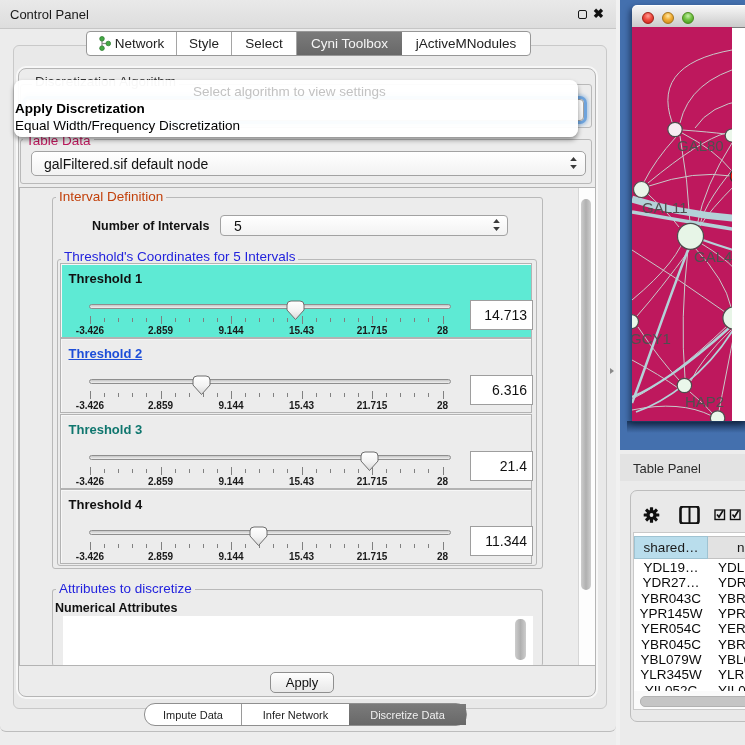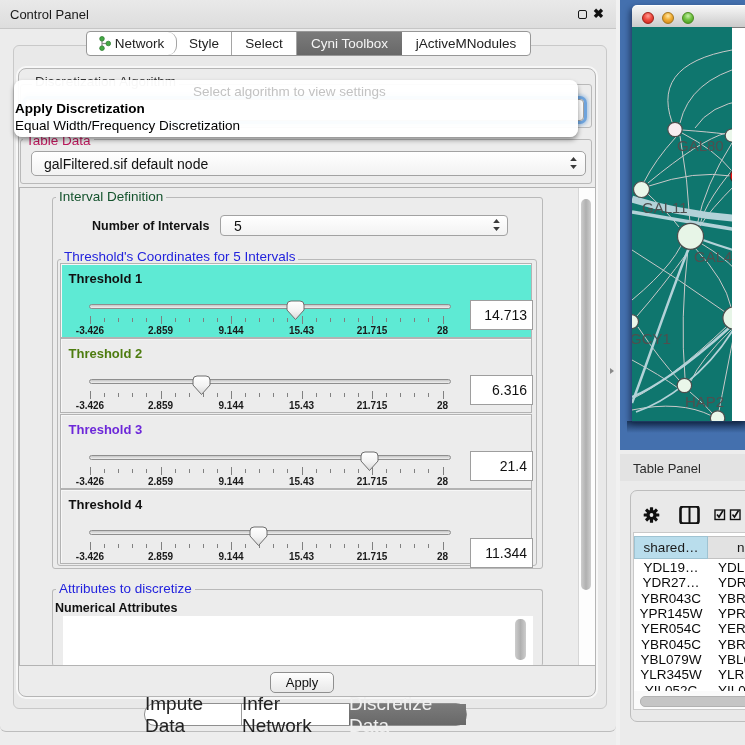--- a/index.html
+++ b/index.html
@@ -17,21 +17,21 @@
   <div class="abs" style="left:0;top:0;width:616px;height:28px;background:linear-gradient(#e9e9e9,#dddddd);border-bottom:1px solid #c6c6c6;"></div>
   <div class="abs" style="left:10px;top:7px;font-size:13px;color:#1a1a1a;">Control Panel</div>
   <div class="abs" style="left:578px;top:10px;width:7px;height:7px;border:1.5px solid #161616;border-radius:2px;"></div>
   <div class="abs" style="left:593px;top:6px;font-size:13px;font-weight:bold;color:#111;">✖</div>
 
   <div class="abs" style="left:13px;top:45px;width:592px;height:662px;border:1px solid #c9c9c9;border-radius:6px;background:#e9e9e9;"></div>
 
   <div class="abs" style="left:18px;top:68px;width:576px;height:627px;border:1px solid #b5b5b5;border-radius:8px;background:#ececec;box-shadow:0 0 0 2px rgba(255,255,255,0.65);"></div>
 
   <div class="abs" style="left:86px;top:31px;height:23px;display:flex;border:1px solid #979797;border-radius:4px;background:#fff;font-size:13.5px;color:#222;">
-    <div style="width:89px;display:flex;align-items:center;justify-content:center;border-right:1px solid #a5a5a5;border-radius:9px;">
+    <div style="width:89px;display:flex;align-items:center;justify-content:center;border-right:1px solid #a5a5a5;">
       <svg width="12" height="15" viewBox="0 0 12 15" style="margin-right:4px;">
         <line x1="3" y1="3" x2="3" y2="12" stroke="#8a8a8a" stroke-width="1.2"></line>
         <line x1="3" y1="7.5" x2="9" y2="7.5" stroke="#8a8a8a" stroke-width="1.2"></line>
         <circle cx="3" cy="2.8" r="2.3" fill="#44a844" stroke="#2e7d32" stroke-width="0.8"></circle>
         <circle cx="3" cy="12.2" r="2.3" fill="#44a844" stroke="#2e7d32" stroke-width="0.8"></circle>
         <circle cx="9.3" cy="7.5" r="2.3" fill="#44a844" stroke="#2e7d32" stroke-width="0.8"></circle>
       </svg>Network</div>
     <div style="width:54px;display:flex;align-items:center;justify-content:center;border-right:1px solid #a5a5a5;">Style</div>
     <div style="width:64px;display:flex;align-items:center;justify-content:center;border-right:1px solid #a5a5a5;">Select</div>
     <div style="width:105px;display:flex;align-items:center;justify-content:center;background:linear-gradient(#7b7b7b,#686868);color:#f5f5f5;">Cyni Toolbox</div>
@@ -53,21 +53,21 @@
       <path d="M1.2,9 L4.5,13 L7.8,9 Z" fill="#3a3a3a"></path>
     </svg>
   </div>
 
   <div class="abs" style="left:19px;top:187px;width:574px;height:477px;border:1px solid #b3b3b3;background:#ececec;"></div>
 
   <div class="abs" style="left:578px;top:188px;width:16px;height:477px;background:#fdfdfd;border-left:1px solid #d6d6d6;"></div>
   <div class="abs" style="left:581px;top:199px;width:10px;height:391px;border-radius:5px;background:linear-gradient(90deg,#cdcdcd,#b0b0b0 50%,#cdcdcd);"></div>
 
   <div class="grp" style="left:52px;top:197px;width:489px;height:370px;"></div>
-  <div class="gtitle" style="left:56px;top:190px;color:#14532d;">Interval Definition</div>
+  <div class="gtitle" style="left:56px;top:190px;color:#c2410c;">Interval Definition</div>
 
   <div class="abs" style="left:92px;top:219px;font-size:12.5px;font-weight:bold;color:#111;">Number of Intervals</div>
   <div class="abs" style="left:220px;top:215px;width:286px;height:19px;background:linear-gradient(#ffffff,#f2f2f2);border:1px solid #a2a2a2;border-radius:4px;"></div>
   <div class="abs" style="left:234px;top:218px;font-size:14px;color:#111;">5</div>
   <div class="abs" style="left:492px;top:218px;">
     <svg width="9" height="14" viewBox="0 0 9 14">
       <path d="M1.2,5 L4.5,1 L7.8,5 Z" fill="#3a3a3a"></path>
       <path d="M1.2,9 L4.5,13 L7.8,9 Z" fill="#3a3a3a"></path>
     </svg>
   </div>
@@ -115,21 +115,21 @@
             <stop offset="0" stop-color="#ffffff"></stop>
             <stop offset="0.55" stop-color="#f2f2f2"></stop>
             <stop offset="1" stop-color="#d8d8d8"></stop>
           </linearGradient>
         </defs>
         <path d="M1,10 L1,5 Q1,1 5,1 L14,1 Q18,1 18,5 L18,10 L9.5,19.5 Z" fill="url(#tg263)" stroke="#6e6e6e" stroke-width="1"></path>
       </svg>
       <div style="position:absolute;left:409px;top:36px;width:56px;height:28px;background:#fff;border:1px solid #9e9e9e;font-size:14px;color:#111;text-align:right;line-height:28px;padding-right:5px;">14.713</div>
     </div>
 <div class="abs" style="left:60px;top:338px;width:470px;height:73px;border:1px solid #b3b3b3;background:#ececec;box-shadow:inset 1px 1px 0 #f7f7f7;">
-      <div style="position:absolute;left:7.5px;top:7px;font-size:13px;font-weight:bold;color:#4d7c0f;">Threshold 2</div>
+      <div style="position:absolute;left:7.5px;top:7px;font-size:13px;font-weight:bold;color:#1d4ed8;text-decoration:underline;">Threshold 2</div>
       <div style="position:absolute;left:28px;top:40px;width:360px;height:3px;border:1px solid #8e8e8e;border-radius:3px;background:linear-gradient(#c6c6c6,#efefef);"></div>
       <div style="position:absolute;left:29.0px;top:52px;width:1px;height:7.5px;background:#808080;"></div>
       <div style="position:absolute;left:43.1px;top:53.5px;width:1px;height:4.5px;background:#808080;"></div>
       <div style="position:absolute;left:57.2px;top:53.5px;width:1px;height:4.5px;background:#808080;"></div>
       <div style="position:absolute;left:71.3px;top:53.5px;width:1px;height:4.5px;background:#808080;"></div>
       <div style="position:absolute;left:85.4px;top:53.5px;width:1px;height:4.5px;background:#808080;"></div>
       <div style="position:absolute;left:99.5px;top:52px;width:1px;height:7.5px;background:#808080;"></div>
       <div style="position:absolute;left:113.6px;top:53.5px;width:1px;height:4.5px;background:#808080;"></div>
       <div style="position:absolute;left:127.7px;top:53.5px;width:1px;height:4.5px;background:#808080;"></div>
       <div style="position:absolute;left:141.8px;top:53.5px;width:1px;height:4.5px;background:#808080;"></div>
@@ -162,21 +162,21 @@
             <stop offset="0" stop-color="#ffffff"></stop>
             <stop offset="0.55" stop-color="#f2f2f2"></stop>
             <stop offset="1" stop-color="#d8d8d8"></stop>
           </linearGradient>
         </defs>
         <path d="M1,10 L1,5 Q1,1 5,1 L14,1 Q18,1 18,5 L18,10 L9.5,19.5 Z" fill="url(#tg338)" stroke="#6e6e6e" stroke-width="1"></path>
       </svg>
       <div style="position:absolute;left:409px;top:36px;width:56px;height:28px;background:#fff;border:1px solid #9e9e9e;font-size:14px;color:#111;text-align:right;line-height:28px;padding-right:5px;">6.316</div>
     </div>
 <div class="abs" style="left:60px;top:414px;width:470px;height:73px;border:1px solid #b3b3b3;background:#ececec;box-shadow:inset 1px 1px 0 #f7f7f7;">
-      <div style="position:absolute;left:7.5px;top:7px;font-size:13px;font-weight:bold;color:#6d28d9;">Threshold 3</div>
+      <div style="position:absolute;left:7.5px;top:7px;font-size:13px;font-weight:bold;color:#0f766e;">Threshold 3</div>
       <div style="position:absolute;left:28px;top:40px;width:360px;height:3px;border:1px solid #8e8e8e;border-radius:3px;background:linear-gradient(#c6c6c6,#efefef);"></div>
       <div style="position:absolute;left:29.0px;top:52px;width:1px;height:7.5px;background:#808080;"></div>
       <div style="position:absolute;left:43.1px;top:53.5px;width:1px;height:4.5px;background:#808080;"></div>
       <div style="position:absolute;left:57.2px;top:53.5px;width:1px;height:4.5px;background:#808080;"></div>
       <div style="position:absolute;left:71.3px;top:53.5px;width:1px;height:4.5px;background:#808080;"></div>
       <div style="position:absolute;left:85.4px;top:53.5px;width:1px;height:4.5px;background:#808080;"></div>
       <div style="position:absolute;left:99.5px;top:52px;width:1px;height:7.5px;background:#808080;"></div>
       <div style="position:absolute;left:113.6px;top:53.5px;width:1px;height:4.5px;background:#808080;"></div>
       <div style="position:absolute;left:127.7px;top:53.5px;width:1px;height:4.5px;background:#808080;"></div>
       <div style="position:absolute;left:141.8px;top:53.5px;width:1px;height:4.5px;background:#808080;"></div>
@@ -253,33 +253,33 @@
       <svg style="position:absolute;left:187.5px;top:36px;" width="19" height="21" viewBox="0 0 19 21">
         <defs>
           <linearGradient id="tg489" x1="0" y1="0" x2="0" y2="1">
             <stop offset="0" stop-color="#ffffff"></stop>
             <stop offset="0.55" stop-color="#f2f2f2"></stop>
             <stop offset="1" stop-color="#d8d8d8"></stop>
           </linearGradient>
         </defs>
         <path d="M1,10 L1,5 Q1,1 5,1 L14,1 Q18,1 18,5 L18,10 L9.5,19.5 Z" fill="url(#tg489)" stroke="#6e6e6e" stroke-width="1"></path>
       </svg>
-      <div style="position:absolute;left:409px;top:36px;width:56px;height:28px;background:#fff;border:1px solid #9e9e9e;font-size:14px;color:#111;text-align:right;line-height:28px;padding-right:5px;margin-top:12px;">11.344</div>
+      <div style="position:absolute;left:409px;top:36px;width:56px;height:28px;background:#fff;border:1px solid #9e9e9e;font-size:14px;color:#111;text-align:right;line-height:28px;padding-right:5px;">11.344</div>
     </div>
 
   <div class="grp" style="left:52px;top:589px;width:489px;height:76px;border-bottom:none;"></div>
   <div class="gtitle" style="left:56px;top:582px;color:#2323dd;">Attributes to discretize</div>
   <div class="abs" style="left:55px;top:601px;font-size:12.5px;font-weight:bold;color:#111;">Numerical Attributes</div>
   <div class="abs" style="left:63px;top:616px;width:470px;height:49px;background:#fff;overflow:hidden;">
     <div style="position:absolute;right:7px;top:3px;width:11px;height:41px;border-radius:5px;background:linear-gradient(90deg,#cdcdcd,#b0b0b0 50%,#cdcdcd);"></div>
   </div>
 
   <div class="abs" style="left:270px;top:672px;width:62px;height:19px;background:linear-gradient(#fefefe,#e8e8e8);border:1px solid #8f8f8f;border-radius:5px;text-align:center;font-size:13px;color:#111;line-height:19px;">Apply</div>
 
-  <div class="abs" style="left:144px;top:703px;height:21px;display:flex;border:1px solid #8f8f8f;border-radius:11px;background:#fff;font-size:19px;color:#222;">
+  <div class="abs" style="left:144px;top:703px;height:21px;display:flex;border:1px solid #8f8f8f;border-radius:11px;background:#fff;font-size:11px;color:#222;">
     <div style="width:96px;display:flex;align-items:center;justify-content:center;border-right:1px solid #9a9a9a;">Impute Data</div>
     <div style="width:107px;display:flex;align-items:center;justify-content:center;">Infer Network</div>
     <div style="width:117px;display:flex;align-items:center;justify-content:center;background:linear-gradient(#7b7b7b,#686868);color:#f0f0f0;">Discretize Data</div>
   </div>
 </div>
 
 <div class="abs" style="left:14px;top:80px;width:564px;height:57px;background:rgba(255,255,255,0.96);border-radius:8px;box-shadow:0 3px 5px rgba(0,0,0,0.4);z-index:50;"></div>
 <div class="abs" style="left:193px;top:84px;font-size:13.5px;color:#c2c2c2;z-index:51;">Select algorithm to view settings</div>
 <div class="abs" style="left:15px;top:101px;font-size:13.5px;font-weight:bold;color:#000;z-index:51;">Apply Discretization</div>
 <div class="abs" style="left:15px;top:118px;font-size:13.5px;color:#000;z-index:51;">Equal Width/Frequency Discretization</div>
@@ -291,21 +291,21 @@
 <div class="abs" style="left:620px;top:0;width:125px;height:450px;background:#4470ae;"></div>
 
 <div class="abs" style="left:627px;top:421px;width:118px;height:12px;background:linear-gradient(#1d3a61,#4470ae);"></div>
 
 <div class="abs" style="left:632px;top:5px;width:113px;height:416px;background:#fff;border-radius:5px 0 0 0;box-shadow:-2px 3px 6px rgba(8,20,45,0.6);"></div>
 <div class="abs" style="left:632px;top:6px;width:113px;height:21px;background:linear-gradient(#f6f6f6,#cbcbcb);border-bottom:1px solid #7d7d7d;border-radius:5px 0 0 0;"></div>
 <div class="abs" style="left:642px;top:12px;width:10px;height:10px;border-radius:50%;background:radial-gradient(circle at 50% 30%, #ff9d94 0%, #ee4b40 45%, #c81e14 100%);border:0.5px solid #9e2018;"></div>
 <div class="abs" style="left:661.5px;top:12px;width:10px;height:10px;border-radius:50%;background:radial-gradient(circle at 50% 30%, #ffe9a8 0%, #f0ad35 45%, #c87f12 100%);border:0.5px solid #a4761c;"></div>
 <div class="abs" style="left:681.5px;top:12px;width:10px;height:10px;border-radius:50%;background:radial-gradient(circle at 50% 30%, #c6f0a8 0%, #71c244 45%, #3f9415 100%);border:0.5px solid #4a8a1f;"></div>
 
-<div class="abs" style="left:632px;top:27px;width:100px;height:394px;background:#0f766e;overflow:hidden;border-bottom:1px solid #1c3a5e;">
+<div class="abs" style="left:632px;top:27px;width:100px;height:394px;background:#be185d;overflow:hidden;border-bottom:1px solid #1c3a5e;">
 <svg width="113" height="394" viewBox="632 27 113 394">
   <g fill="none" stroke="#c9c9c9" stroke-width="1">
     <path d="M745,48 Q650,60 672,122"></path>
     <path d="M745,66 Q690,80 680,123"></path>
     <path d="M745,100 Q710,105 695,128"></path>
     <path d="M676,137 Q655,160 644,182"></path>
     <path d="M680,136 Q688,180 690,223"></path>
     <path d="M682,133 Q715,150 731,170"></path>
     <path d="M682,130 Q710,132 725,134"></path>
     <path d="M648,194 Q670,215 679,227"></path>

